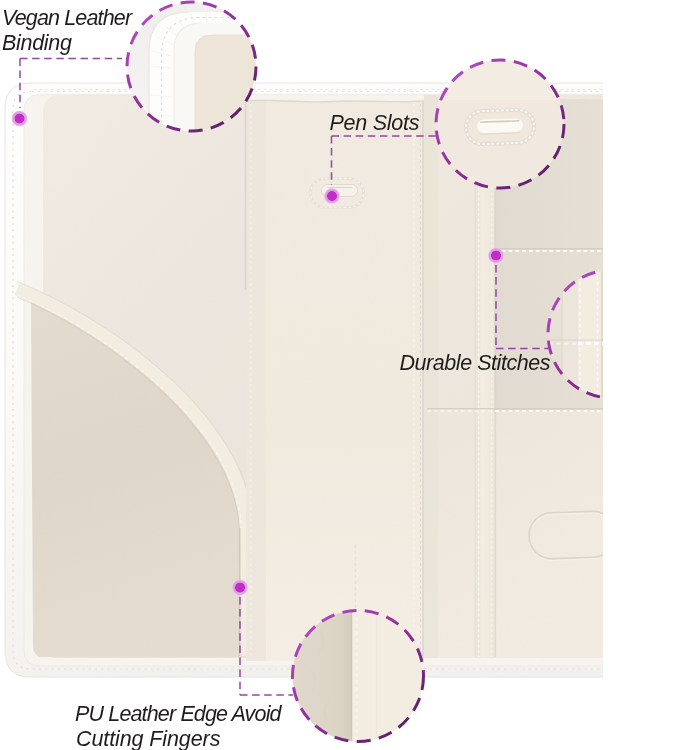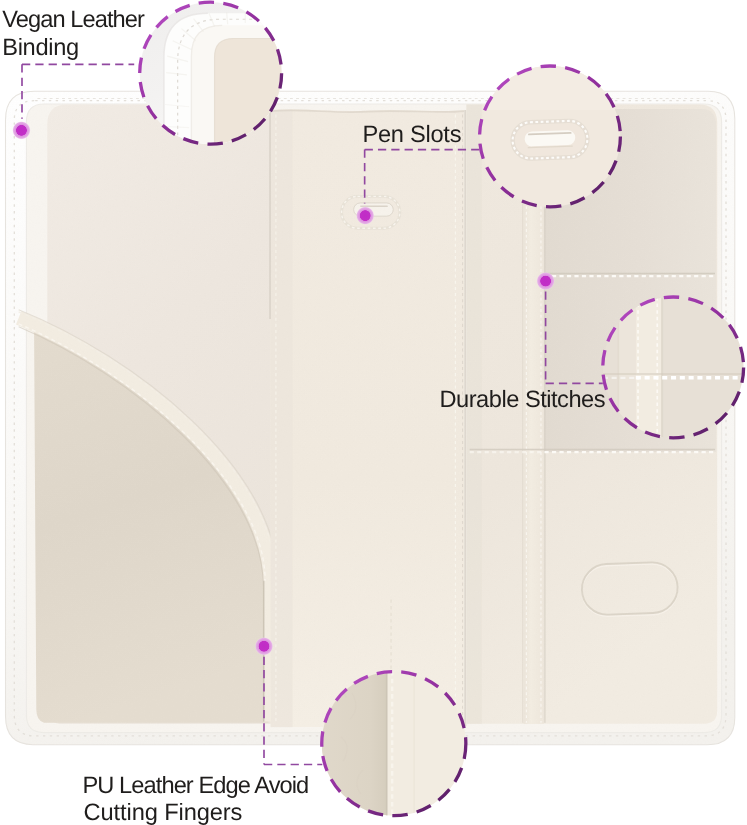--- a/index.html
+++ b/index.html
@@ -1,17 +1,17 @@
 <!DOCTYPE html>
 <html><head>
 <meta charset="utf-8">
 <style>
   html,body{margin:0;padding:0;background:#ffffff;}
-  .stage{position:relative;width:679px;height:750px;overflow:hidden;background:#fff;
-         font-family:"Liberation Sans", sans-serif;}
+  .stage{position:relative;width:603px;height:750px;overflow:hidden;background:#fff;
+         font-family:"Liberation Sans", sans-serif;font-style:italic;}
   svg{display:block;}
 </style>
 </head>
 <body>
 <div class="stage">
 <svg width="679" height="750" viewBox="0 0 679 750">
 <defs>
   <linearGradient id="gOuter" x1="0" y1="0" x2="0.25" y2="1">
     <stop offset="0" stop-color="#ffffff"></stop>
     <stop offset="0.55" stop-color="#fbfaf8"></stop>

